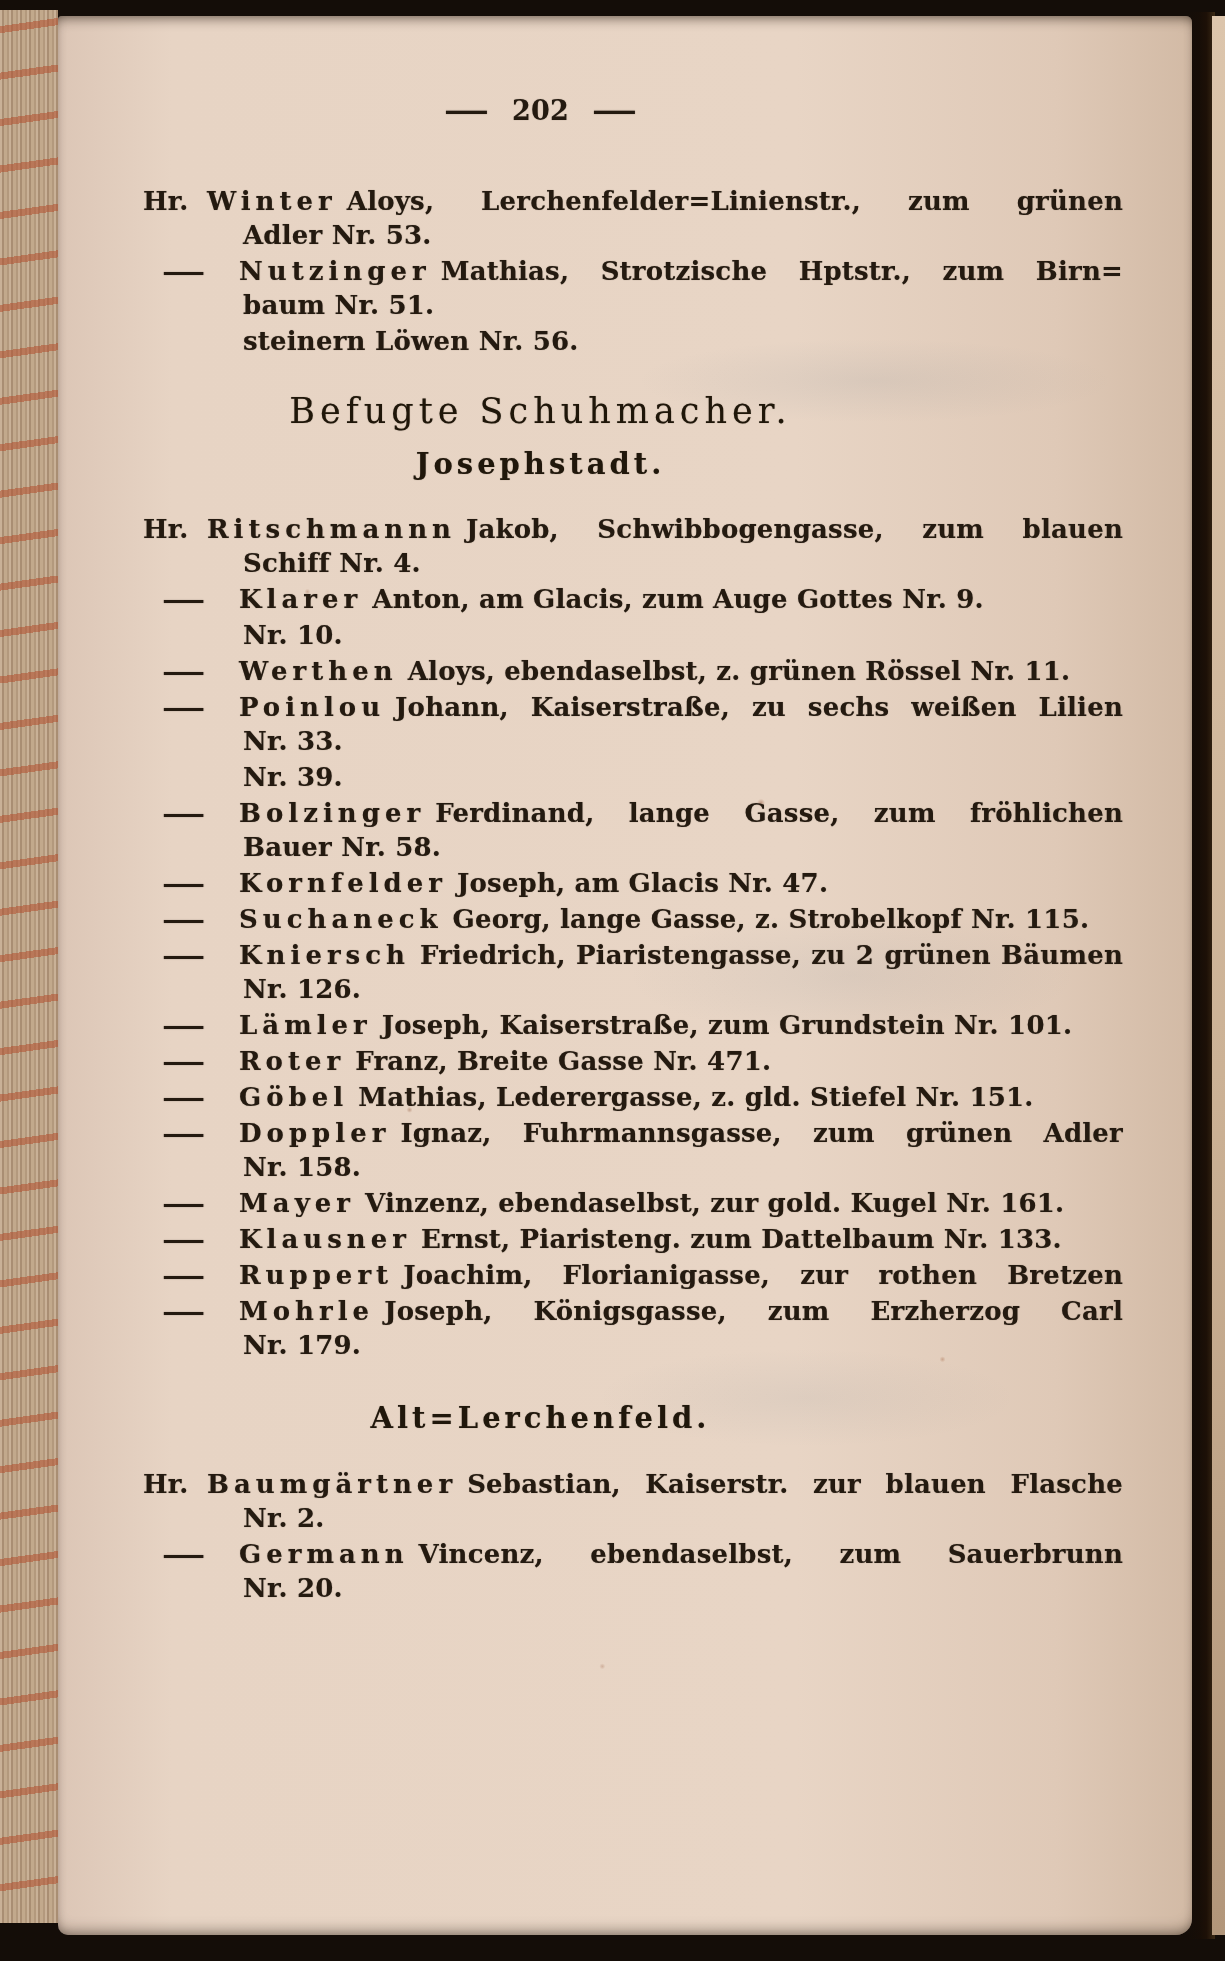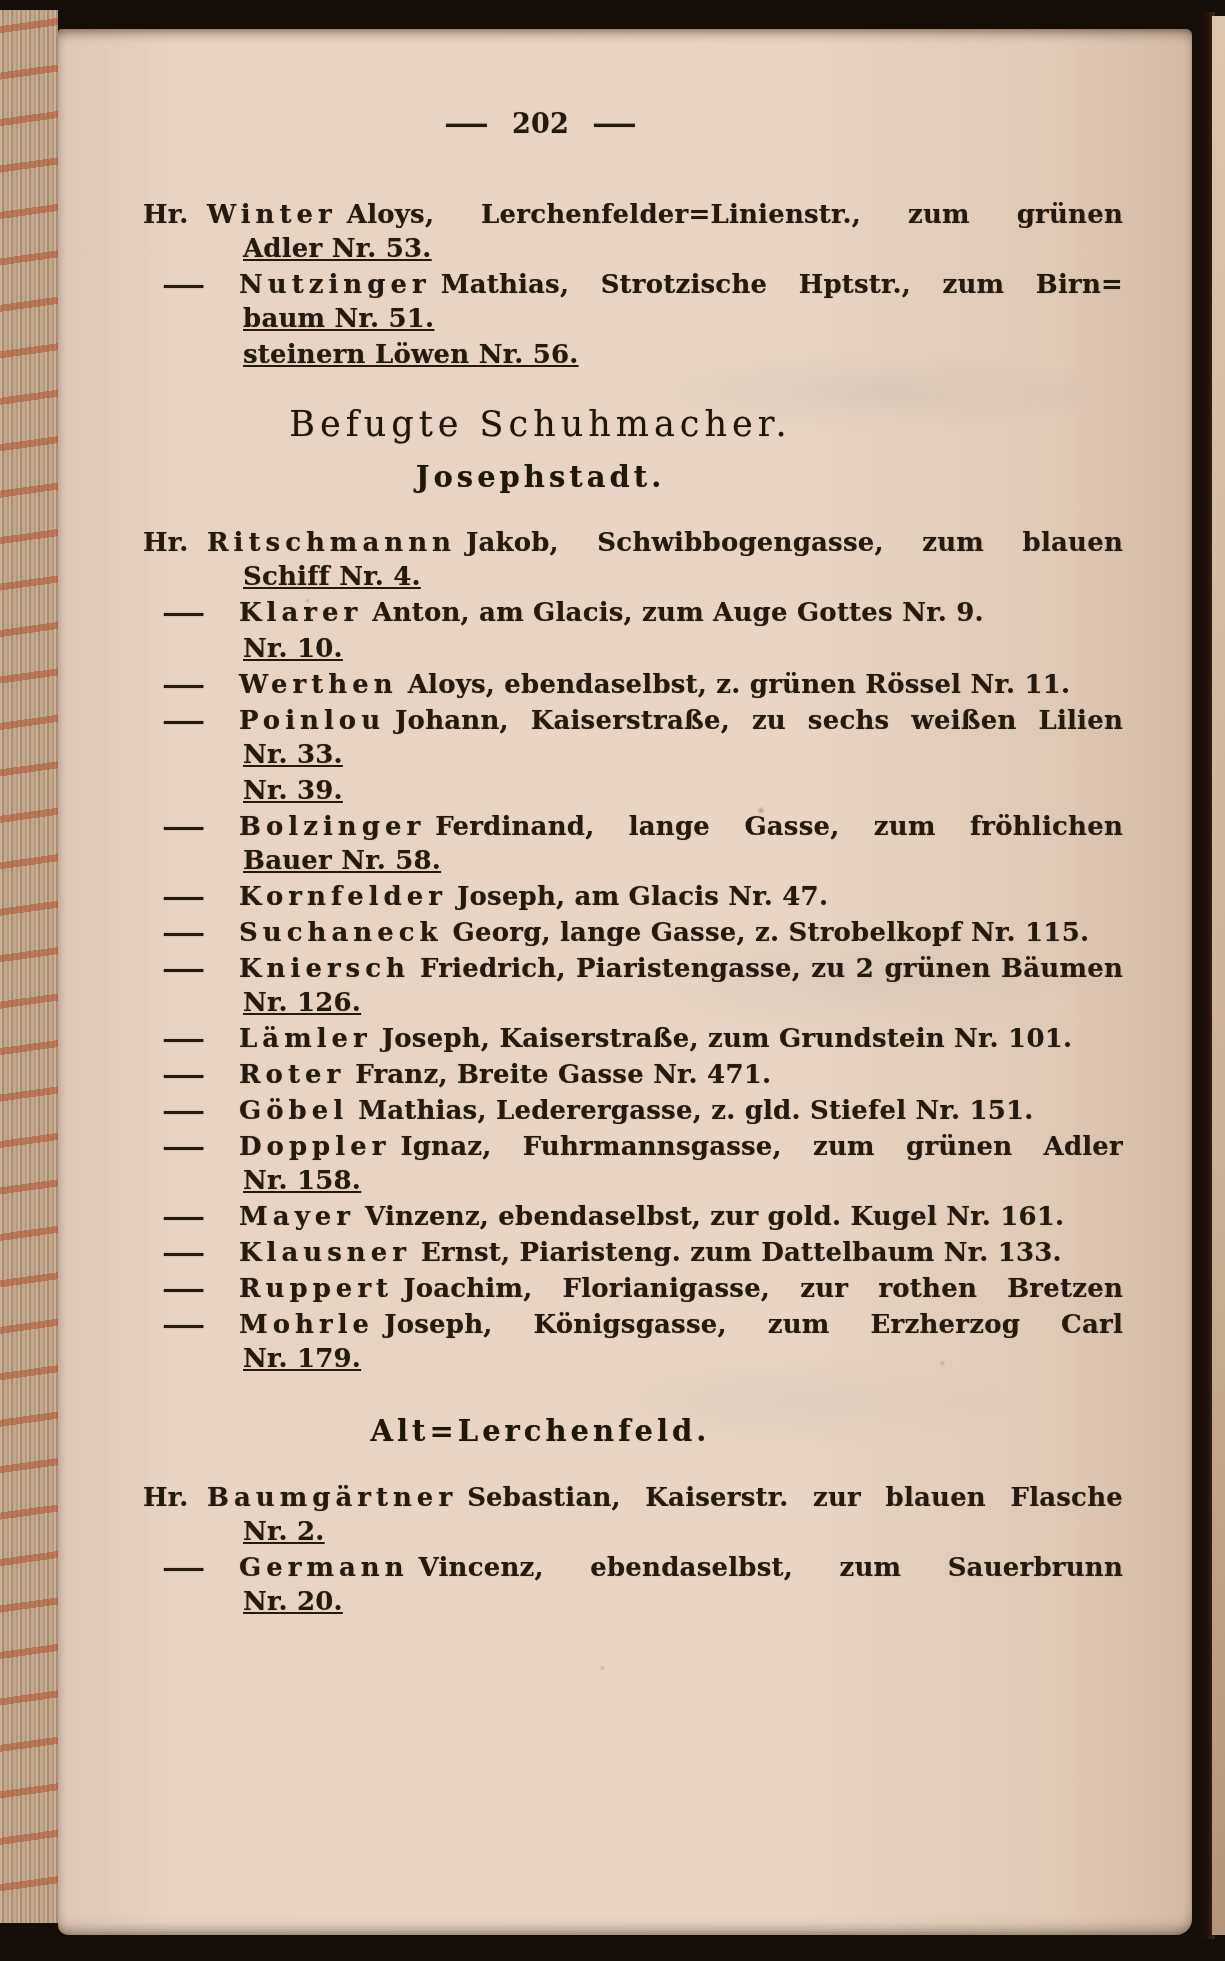--- a/index.html
+++ b/index.html
@@ -20,21 +20,21 @@
   .gutter{
     position:absolute;right:10px;top:12px;bottom:22px;width:28px;
     background:linear-gradient(90deg, rgba(25,14,6,0) 0, rgba(25,14,6,.55) 45%, #1d1007 70%, #3a2915 100%);
   }
   .backpage{
     position:absolute;right:0;top:16px;bottom:26px;width:13px;
     background:linear-gradient(180deg,#dcc5ac 0,#ccb296 55%,#b2967a 100%);
   }
   
   .page{
-    position:absolute;left:58px;top:29px;width:1134px;bottom:26px;
+    position:absolute;left:58px;top:16px;width:1134px;bottom:26px;
     border-radius:4px 6px 16px 10px;
     background:
       radial-gradient(circle 3px at 62% 41%, rgba(150,85,55,.45), transparent 4px),
       radial-gradient(circle 2px at 31% 57%, rgba(140,80,50,.40), transparent 3px),
       radial-gradient(circle 2px at 78% 70%, rgba(160,95,60,.38), transparent 3px),
       radial-gradient(circle 2px at 22% 30%, rgba(150,90,60,.32), transparent 3px),
       radial-gradient(circle 2px at 48% 86%, rgba(150,90,60,.30), transparent 3px),
       radial-gradient(ellipse 340px 60px at 72% 19%, rgba(100,115,128,.10), transparent 70%),
       radial-gradient(ellipse 320px 90px at 70% 50%, rgba(100,115,128,.09), transparent 70%),
       radial-gradient(ellipse 300px 70px at 66% 72%, rgba(100,115,128,.08), transparent 70%),
@@ -55,21 +55,21 @@
     text-align:center;padding-right:185px;margin:30px 0 10px 0;color:#1f1609;
   }
   h2{
     font-size:29px;line-height:40px;letter-spacing:4px;font-weight:700;
     text-align:center;padding-right:185px;margin:4px 0 28px 0;color:#20170b;
   }
   h2.mt{margin:36px 0 29px 0;}
   .entry{margin-bottom:2px;}
   .l1{text-align:left;}
   .l1.fill{text-align:justify;text-align-last:justify;}
-  .l2{padding-left:100px;text-decoration:underline;}
+  .l2{padding-left:100px;}
   .pfx{display:inline-block;box-sizing:border-box;}
   .entry.h .pfx{width:64px;}
   .entry.d .pfx{width:96px;padding-left:20px;transform:scaleX(1.7);transform-origin:22px 55%;}
   .nm{letter-spacing:5px;margin-right:10px;}
 </style>
 </head>
 <body>
 
 <div class="scan">
   <div class="fore-edge"></div>

